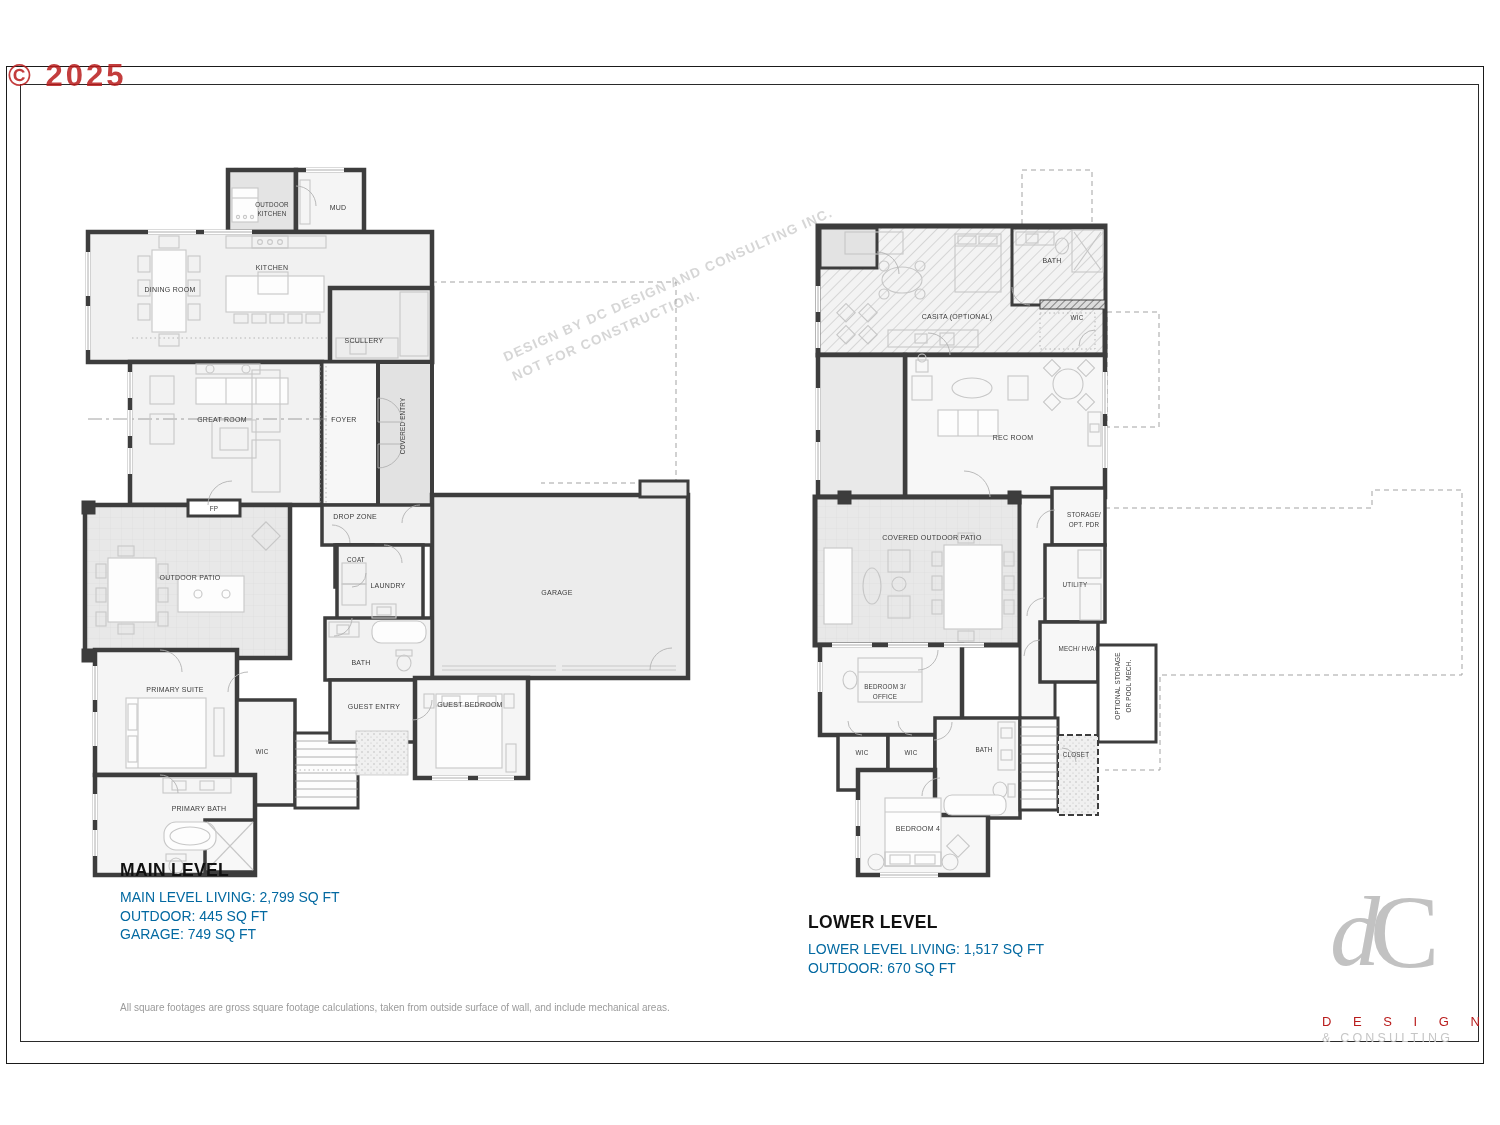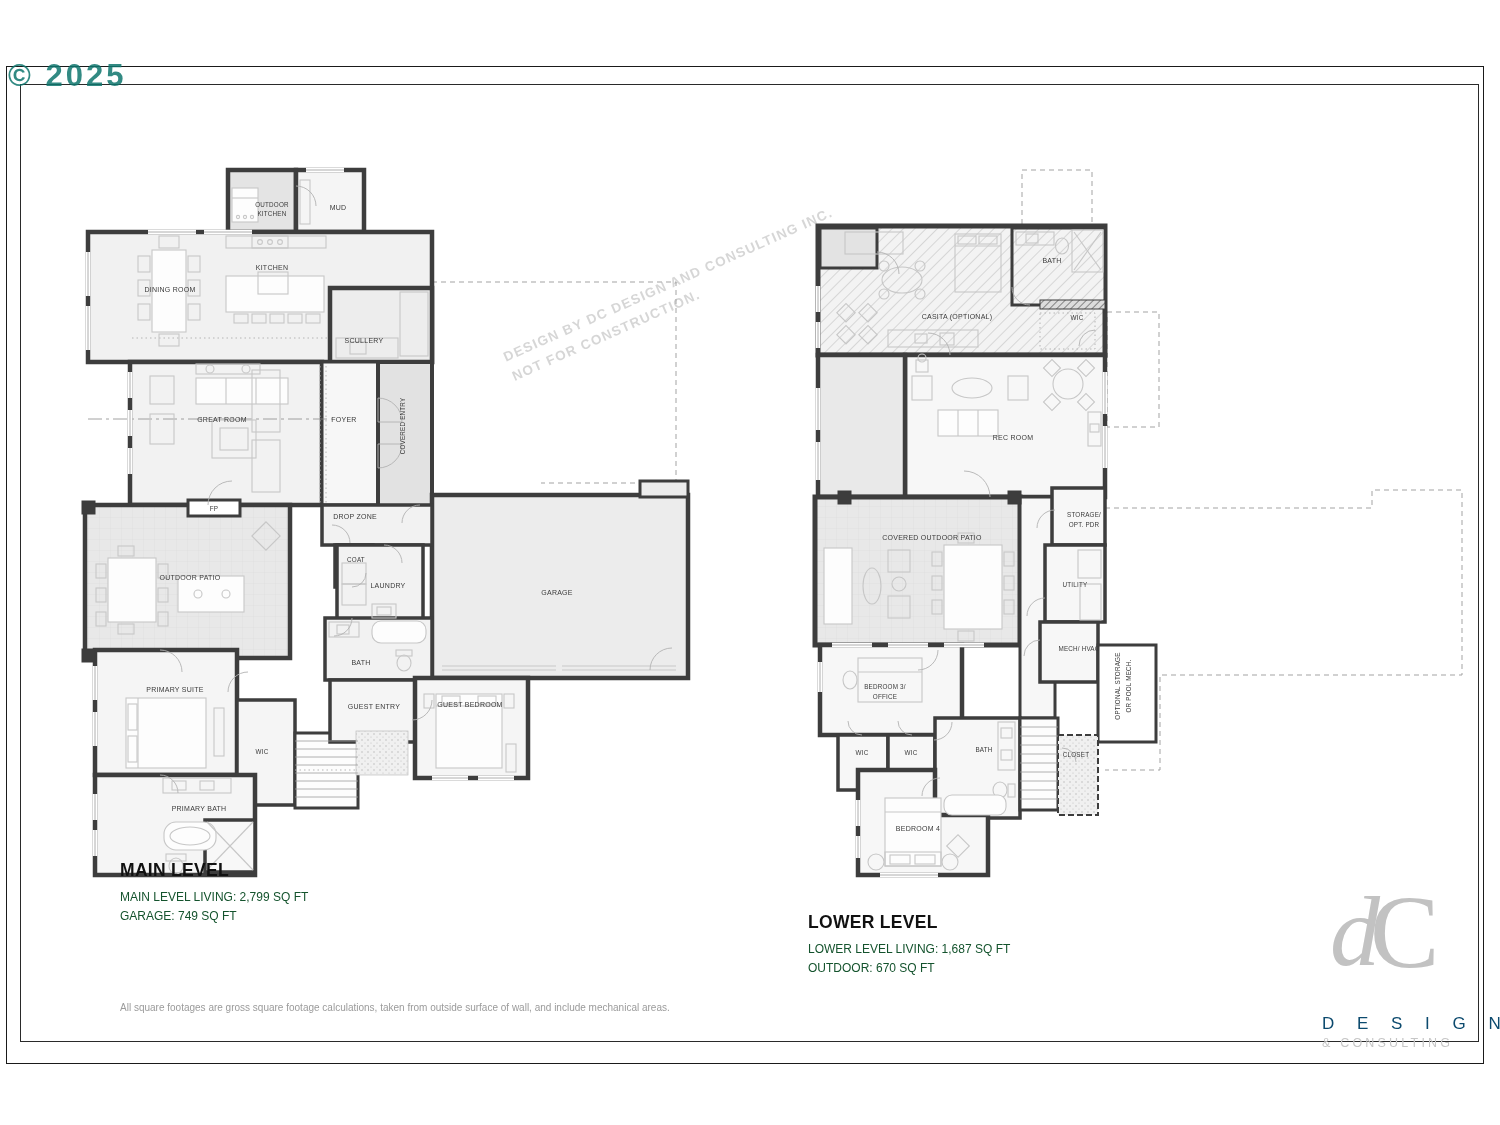--- a/index.html
+++ b/index.html
@@ -1,48 +1,48 @@
 <!DOCTYPE html>
 <html><head>
 <meta charset="utf-8">
 <style>
   html,body{margin:0;padding:0;background:#fff;}
   #sheet{position:relative;width:1500px;height:1125px;background:#ffffff;overflow:hidden;
          font-family:"Liberation Sans",sans-serif;}
   .border-outer{position:absolute;left:6px;top:66px;width:1476px;height:996px;border:1.5px solid #1a1a1a;}
   .border-inner{position:absolute;left:20px;top:84px;width:1457px;height:956px;border:1px solid #2a2a2a;}
-  #copyright{position:absolute;left:8px;top:58px;font-size:31px;letter-spacing:3px;color:#0f766e;
+  #copyright{position:absolute;left:8px;top:58px;font-size:31px;letter-spacing:3px;color:#b91c1c;
              font-weight:bold;opacity:.85;}
   #watermark{position:absolute;left:500px;top:348px;transform:rotate(-24deg);transform-origin:0 0;
              color:rgba(120,120,120,.30);font-size:13.5px;font-weight:bold;letter-spacing:1.3px;
              line-height:21px;white-space:nowrap;}
   svg{position:absolute;left:0;top:0;}
   svg text{font-family:"Liberation Sans",sans-serif;}
   .lbl{font-size:7px;fill:#3a3a3a;text-anchor:middle;letter-spacing:.25px;}
   .lbl2{font-size:6.3px;fill:#3a3a3a;text-anchor:middle;letter-spacing:.2px;}
   .furn{fill:none;stroke:#c7c7c7;stroke-width:1.1;}
   .furnf{fill:#fdfdfd;stroke:#c7c7c7;stroke-width:1.1;}
   .door{fill:none;stroke:#b2b2b2;stroke-width:.9;}
   .dash{fill:none;stroke:#a3a3a3;stroke-width:1;stroke-dasharray:5 4;}
   .dots{fill:none;stroke:#b5b5b5;stroke-width:1;stroke-dasharray:1.5 3;}
   .cl{fill:none;stroke:#8a8a8a;stroke-width:.8;stroke-dasharray:14 4 3 4;}
   .tread{stroke:#9d9d9d;stroke-width:.8;}
   .winw{stroke:#ffffff;stroke-width:4.5;}
   .winl{stroke:#9a9a9a;stroke-width:.8;}
   
   .stats-block{position:absolute;width:560px;}
   .stats-title{font-size:17.5px;font-weight:bold;color:#111;letter-spacing:.3px;margin:0 0 7px 0;}
-  .stats-line{font-size:12px;color:#14532d;line-height:18.5px;}
+  .stats-line{font-size:14px;color:#0369a1;line-height:18.5px;}
   #footnote{position:absolute;left:120px;top:1002px;font-size:10px;color:#9b9b9b;text-align:center;}
   
   #logo{position:absolute;left:1322px;top:888px;width:142px;color:#c0c0c0;}
   #logo .mark{font-family:"Liberation Serif",serif;color:#c2c2c2;height:112px;position:relative;}
   #logo .mark .d{font-style:italic;font-size:100px;position:absolute;left:8px;top:-14px;}
   #logo .mark .c{font-size:104px;position:absolute;left:48px;top:-16px;}
-  #logo .l1{font-size:17px;letter-spacing:9px;color:#0c4a6e;margin-top:14px;white-space:nowrap;}
+  #logo .l1{font-size:13px;letter-spacing:9px;color:#b91c1c;margin-top:14px;white-space:nowrap;}
   #logo .l2{font-size:12.5px;letter-spacing:3.2px;color:#c6c6c6;margin-top:2px;white-space:nowrap;}
 </style>
 </head>
 <body>
 
 <div id="sheet">
   <div class="border-outer"></div>
   <div class="border-inner"></div>
 
   <div id="copyright">© 2025</div>
@@ -499,26 +499,27 @@
         <text class="lbl2" x="984" y="752">BATH</text>
         <text class="lbl2" x="1076" y="757">CLOSET</text>
         <text class="lbl" x="918" y="831">BEDROOM 4</text>
       </g>
     </g>
   </svg>
 
   <div class="stats-block" style="left:120px;top:860px;">
     <div class="stats-title">MAIN LEVEL</div>
     <div class="stats-line">MAIN LEVEL LIVING: 2,799 SQ FT</div>
+    <div class="stats-line">OUTDOOR: 445 SQ FT</div>
     <div class="stats-line">GARAGE: 749 SQ FT</div>
   </div>
 
   <div class="stats-block" style="left:808px;top:912px;">
     <div class="stats-title">LOWER LEVEL</div>
-    <div class="stats-line">LOWER LEVEL LIVING: 1,687 SQ FT</div>
+    <div class="stats-line">LOWER LEVEL LIVING: 1,517 SQ FT</div>
     <div class="stats-line">OUTDOOR: 670 SQ FT</div>
   </div>
 
   <div id="footnote">All square footages are gross square footage calculations, taken from outside surface of wall, and include mechanical areas.</div>
 
   <div id="logo">
     <div class="mark">
       <span class="d">d</span>
       <span class="c">C</span>
     </div>

